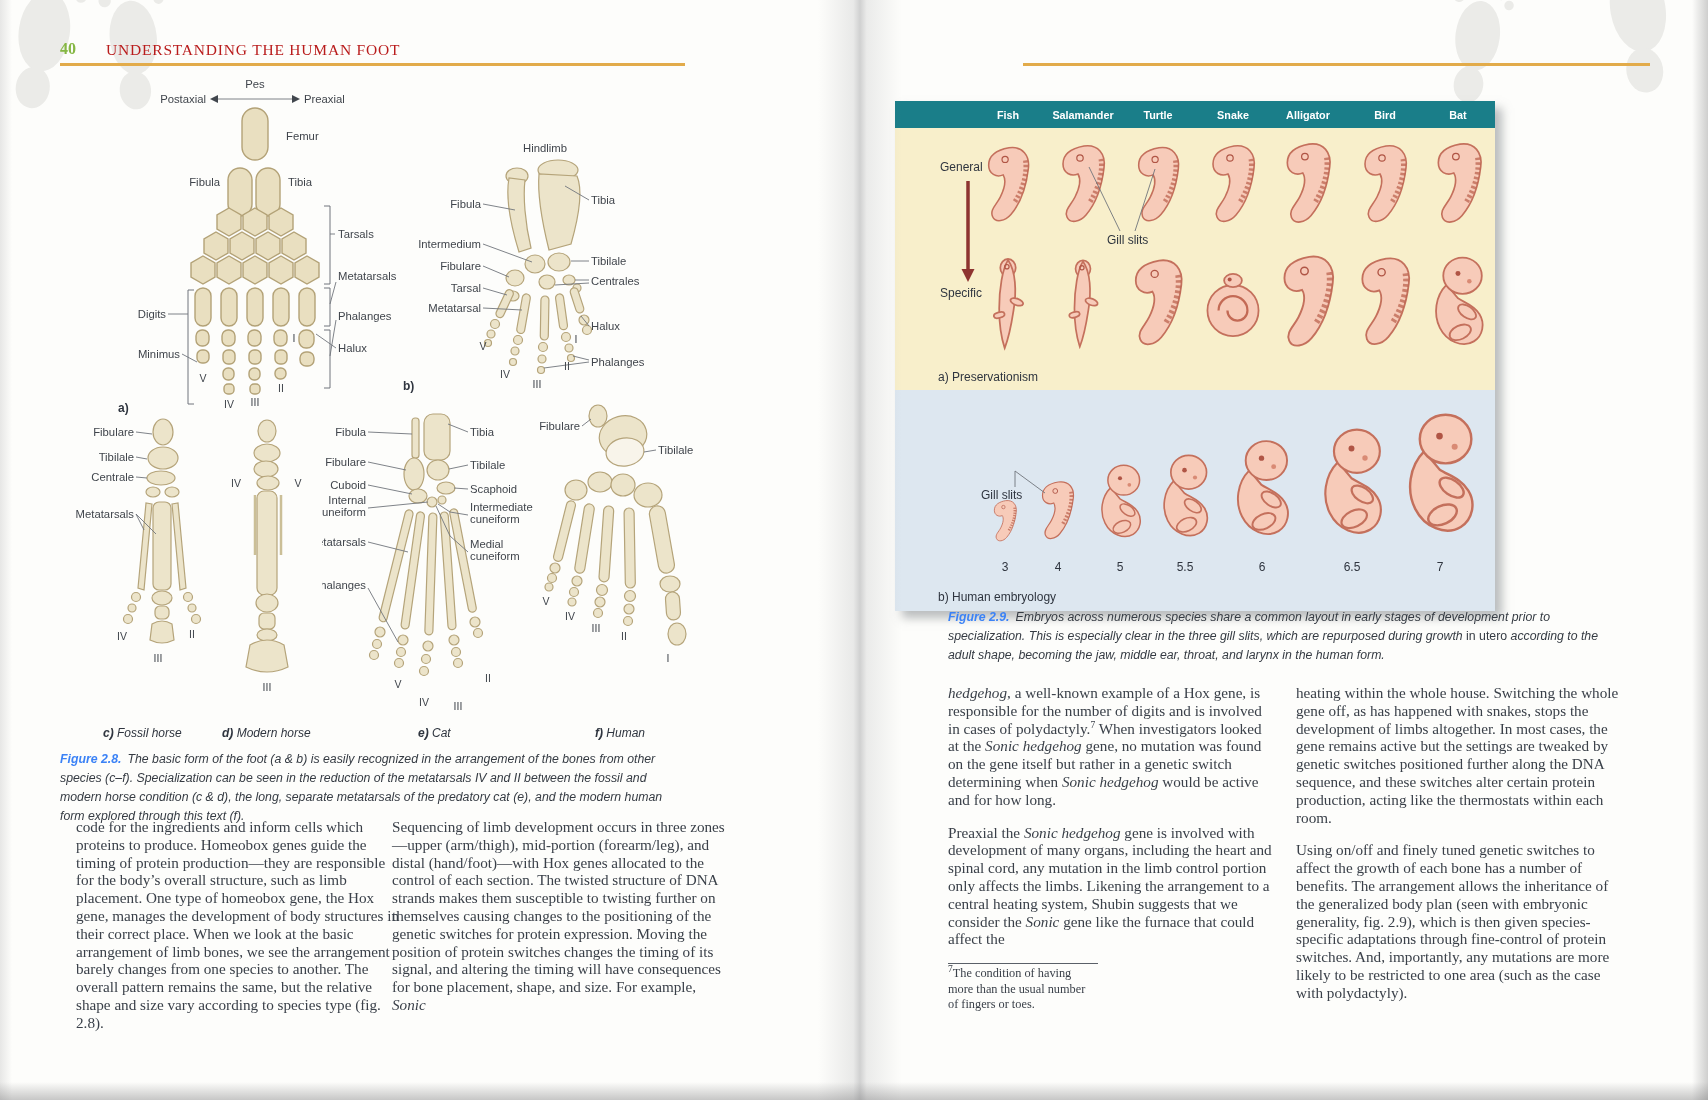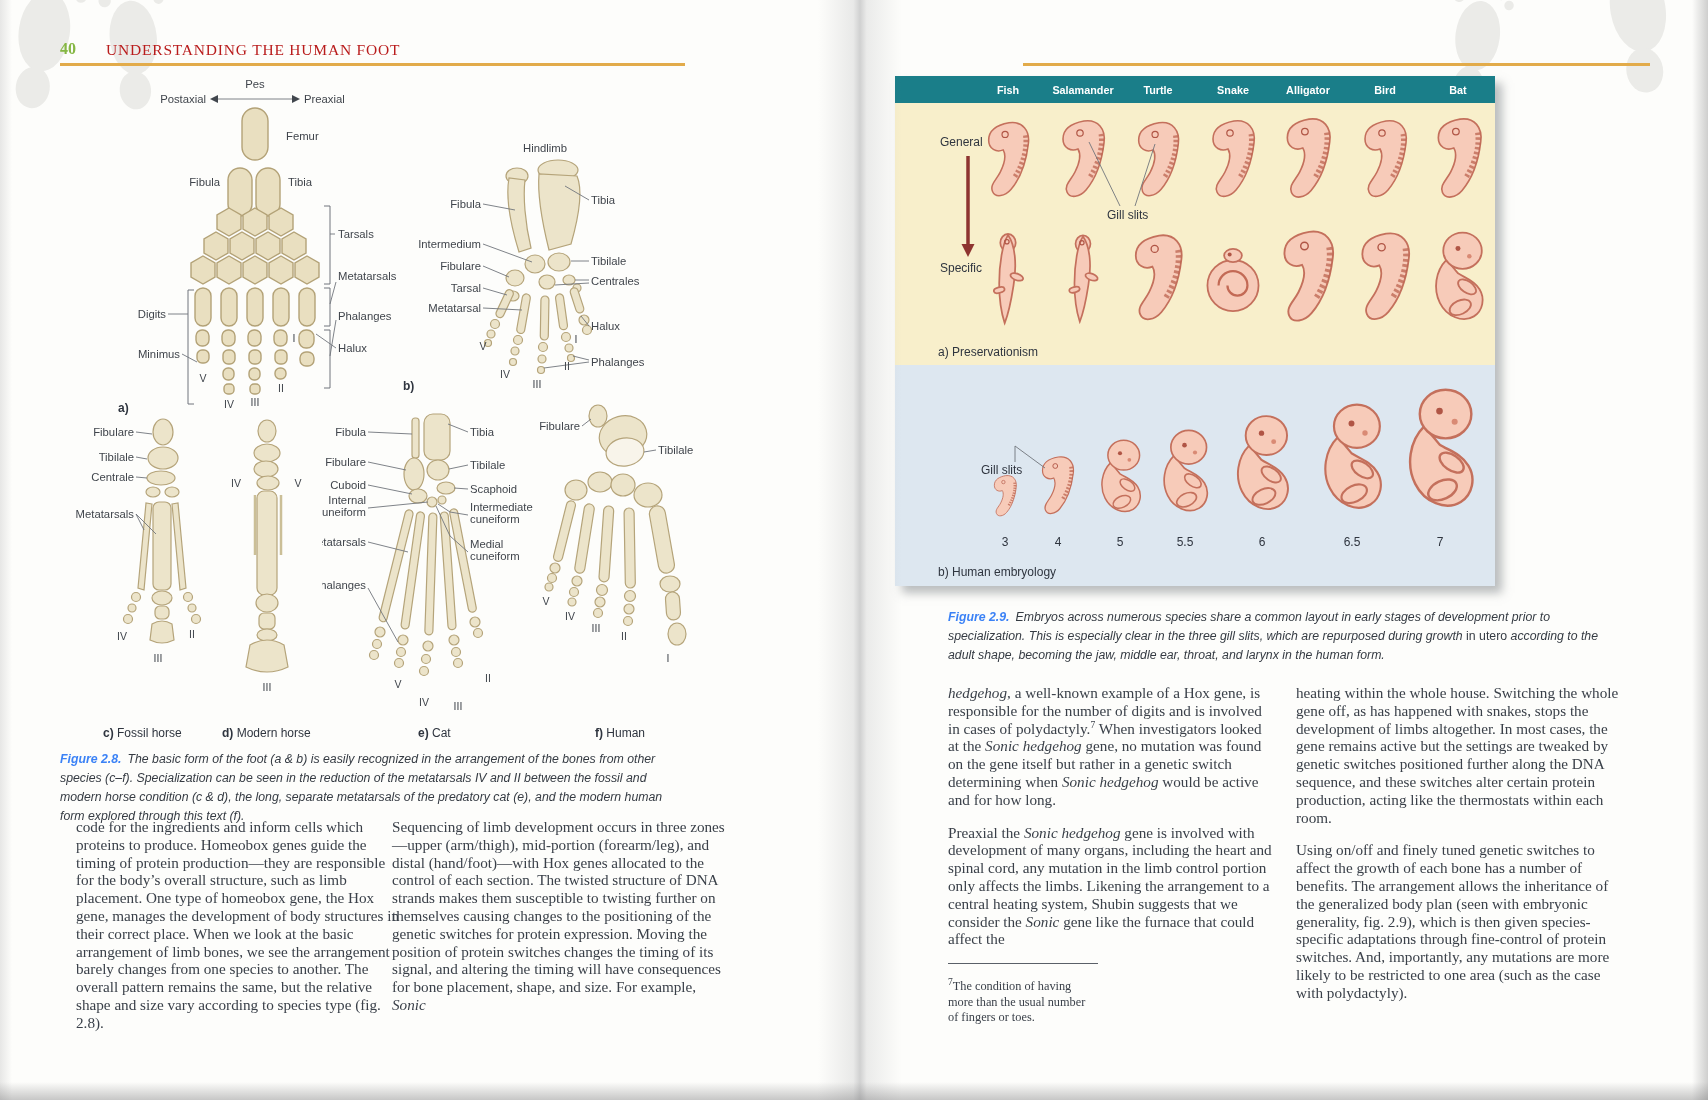--- a/index.html
+++ b/index.html
@@ -16,23 +16,23 @@
   .gold-rule{height:2.5px;background:#e2ab4a;}
   .bodycol{font-size:15.2px;line-height:17.8px;text-align:left;}
   .bodycol p{margin:0 0 15px 0;}
   .bodycol i{font-style:italic;margin-top:14px;}
   sup{font-size:9.5px;vertical-align:super;line-height:0;}
   .figcap{font-family:"Liberation Sans",sans-serif;font-size:12.3px;line-height:19px;color:#353b43;}
   .capnum{color:#3b82f6;font-style:italic;font-weight:700;margin-right:6px;}
   .capit{font-style:italic;}
   .capseg i{font-style:italic;}
   .capseg span{font-style:normal;}
-  .subcap{position:absolute;font-family:"Liberation Sans",sans-serif;font-size:12px;color:#2f353f;}
+  .subcap{position:absolute;font-family:"Liberation Sans",sans-serif;font-size:12px;color:#2f353f;font-style:italic;}
   .subcap b{font-weight:700;}
-  .footnote{margin-top:12px;border-top:1px solid #5a6068;width:150px;padding-top:15px;font-size:12.3px;line-height:15.5px;}
+  .footnote{margin-top:12px;border-top:1px solid #5a6068;width:150px;padding-top:2px;font-size:12.3px;line-height:15.5px;}
   .footnote-wrap{font-size:12.3px;line-height:15.5px;}
   
   .bn{fill:#e9dfc0;stroke:#b3a277;stroke-width:1.4;}
   .bn2{fill:#ece4ca;stroke:#b5a47a;stroke-width:1.2;}
   .wht{fill:#f8f4ea;stroke:#b5a47a;stroke-width:1.2;}
   .ld{stroke:#70757c;stroke-width:.9;fill:none;}
   .bk{fill:none;stroke:#70757c;stroke-width:1;}
   .lb{font:11.3px "Liberation Sans",sans-serif;fill:#40454c;}
   .nm{font:10.5px "Liberation Sans",sans-serif;fill:#40454c;}
   .tg{font:700 12px "Liberation Sans",sans-serif;fill:#2f353f;}
@@ -387,21 +387,21 @@
 
   <div class="abs bodycol" style="left:76px;top:818px;width:328px">
     <p>code for the ingredients and inform cells which proteins to produce. Homeobox genes guide the timing of protein production—they are responsible for the body’s overall structure, such as limb placement. One type of homeobox gene, the Hox gene, manages the development of body structures in their correct place. When we look at the basic arrangement of limb bones, we see the arrangement barely changes from one species to another. The overall pattern remains the same, but the relative shape and size vary according to species type (fig. 2.8).</p>
   </div>
   <div class="abs bodycol" style="left:392px;top:818px;width:336px">
     <p><span>Sequencing of limb development occurs in three zones—upper (arm/thigh), mid-portion (forearm/leg), and distal (hand/foot)—with Hox genes allocated to the control of each section. The twisted structure of DNA strands makes them susceptible to twisting further on themselves causing changes to the positioning of the genetic switches for protein expression. Moving the position of protein switches changes the timing of its signal, and altering the timing will have consequences for bone placement, shape, and size. For example, </span><i>Sonic</i></p>
   </div>
 
   <div class="abs gold-rule" style="left:1023px;top:63px;width:627px"></div>
 
-  <div class="abs figbox" style="left:895px;top:76px;width:600px;height:510px">
+  <div class="abs figbox" style="left:895px;top:101px;width:600px;height:510px">
   <svg width="600" height="510" viewBox="0 0 600 510">
     <defs>
       <symbol id="emb-curl" viewBox="0 0 60 90">
         <path class="em" d="M31,5 C45,3 53,13 51,27 C49,44 44,61 33,74 C27,81 17,83 14,76 C11,69 18,64 22,56 C27,46 28,38 25,33 C18,36 10,32 10,23 C10,12 20,7 31,5 Z"></path>
         <path d="M48,18 C50,30 46,47 37,61" fill="none" stroke="#bc6450" stroke-width="5" stroke-dasharray="2.5,2.2" opacity="0.75"></path>
         <circle cx="27" cy="17" r="3.2" fill="none" stroke="#b05545" stroke-width="1.2"></circle>
       </symbol>
       <symbol id="emb-larva" viewBox="0 0 60 90">
         <ellipse class="em" cx="30" cy="13" rx="7" ry="8"></ellipse>
         <path class="em" d="M30,6 C37,16 38,34 35,52 C33,65 31,76 27,86 C24,77 22,66 22,50 C22,32 25,14 30,6 Z"></path>

